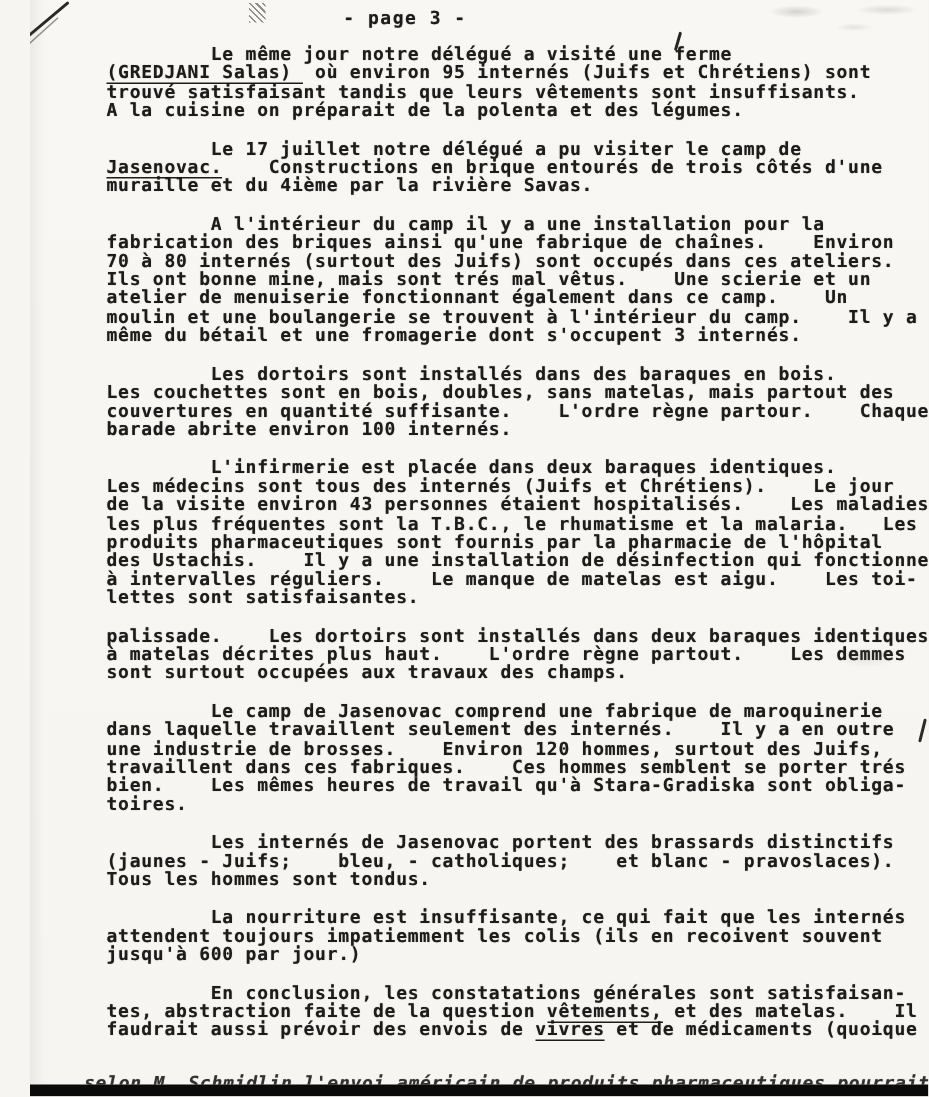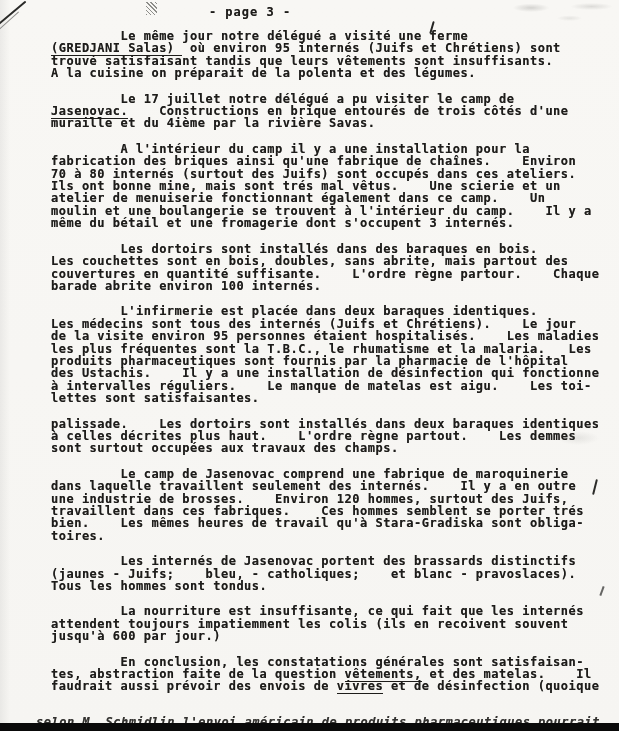--- a/index.html
+++ b/index.html
@@ -5,20 +5,21 @@
   html,body{margin:0;padding:0;}
   body{
     width:619px;height:731px;overflow:hidden;position:relative;
     background:#f6f5f2;
     font-family:"DejaVu Sans Mono","Liberation Mono",monospace;
   }
   .page{position:absolute;inset:0;overflow:hidden;
     background:
       linear-gradient(90deg, rgba(120,120,120,0.10), rgba(0,0,0,0) 10px),
       linear-gradient(0deg, #f6f5f2, #f8f7f4);
+    margin-left: 20px;
   }
   .tline{
     white-space:pre;
     font-size:12px;line-height:12.4px;
     font-weight:700;color:#1d1c1a;
     letter-spacing:0.5px;
     text-shadow:0 0 0.6px rgba(25,24,22,0.55);
   }
   .para{margin:0 0 13px 0;}
   .content{position:absolute;left:51px;top:30px;width:575px;}
@@ -76,37 +77,37 @@
         <div class="tline"><span>         A l'intérieur du camp il y a une installation pour la</span></div>
         <div class="tline"><span>fabrication des briques ainsi qu'une fabrique de chaînes.    Environ</span></div>
         <div class="tline"><span>70 à 80 internés (surtout des Juifs) sont occupés dans ces ateliers.</span></div>
         <div class="tline"><span>Ils ont bonne mine, mais sont trés mal vêtus.    Une scierie et un</span></div>
         <div class="tline"><span>atelier de menuiserie fonctionnant également dans ce camp.    Un</span></div>
         <div class="tline"><span>moulin et une boulangerie se trouvent à l'intérieur du camp.    Il y a</span></div>
         <div class="tline"><span>même du bétail et une fromagerie dont s'occupent 3 internés.</span></div>
       </div>
       <div class="para">
         <div class="tline"><span>         Les dortoirs sont installés dans des baraques en bois.</span></div>
-        <div class="tline"><span>Les couchettes sont en bois, doubles, sans abrite, mais partout des</span></div>
+        <div class="tline"><span>Les couchettes sont en bois, doubles, sans matelas, mais partout des</span></div>
         <div class="tline"><span>couvertures en quantité suffisante.    L'ordre règne partour.    Chaque</span></div>
         <div class="tline"><span>barade abrite environ 100 internés.</span></div>
       </div>
       <div class="para">
         <div class="tline"><span>         L'infirmerie est placée dans deux baraques identiques.</span></div>
         <div class="tline"><span>Les médecins sont tous des internés (Juifs et Chrétiens).    Le jour</span></div>
-        <div class="tline"><span>de la visite environ 95 personnes étaient hospitalisés.    Les maladies</span></div>
+        <div class="tline"><span>de la visite environ 43 personnes étaient hospitalisés.    Les maladies</span></div>
         <div class="tline"><span>les plus fréquentes sont la T.B.C., le rhumatisme et la malaria.   Les</span></div>
         <div class="tline"><span>produits pharmaceutiques sont fournis par la pharmacie de l'hôpital</span></div>
         <div class="tline"><span>des Ustachis.    Il y a une installation de désinfection qui fonctionne</span></div>
         <div class="tline"><span>à intervalles réguliers.    Le manque de matelas est aigu.    Les toi-</span></div>
         <div class="tline"><span>lettes sont satisfaisantes.</span></div>
       </div>
       <div class="para">
         <div class="tline"><span>palissade.    Les dortoirs sont installés dans deux baraques identiques</span></div>
-        <div class="tline"><span>à celles décrites plus haut.    L'ordre règne partout.    Les demmes</span></div>
+        <div class="tline"><span>à matelas décrites plus haut.    L'ordre règne partout.    Les demmes</span></div>
         <div class="tline"><span>sont surtout occupées aux travaux des champs.</span></div>
       </div>
       <div class="para">
         <div class="tline"><span>         Le camp de Jasenovac comprend une fabrique de maroquinerie</span></div>
         <div class="tline"><span>dans laquelle travaillent seulement des internés.    Il y a en outre</span></div>
         <div class="tline"><span>une industrie de brosses.    Environ 120 hommes, surtout des Juifs,</span></div>
         <div class="tline"><span>travaillent dans ces fabriques.    Ces hommes semblent se porter trés</span></div>
         <div class="tline"><span>bien.    Les mêmes heures de travail qu'à Stara-Gradiska sont obliga-</span></div>
         <div class="tline"><span>toires.</span></div>
       </div>
@@ -116,21 +117,21 @@
         <div class="tline"><span>Tous les hommes sont tondus.</span></div>
       </div>
       <div class="para">
         <div class="tline"><span>         La nourriture est insuffisante, ce qui fait que les internés</span></div>
         <div class="tline"><span>attendent toujours impatiemment les colis (ils en recoivent souvent</span></div>
         <div class="tline"><span>jusqu'à 600 par jour.)</span></div>
       </div>
       <div class="para">
         <div class="tline"><span>         En conclusion, les constatations générales sont satisfaisan-</span></div>
         <div class="tline"><span>tes, abstraction faite de la question </span><span class="ul">vêtements,</span><span> et des matelas.    Il</span></div>
-        <div class="tline"><span>faudrait aussi prévoir des envois de </span><span class="ul">vivres</span><span> et de désinfection (quoique</span></div>
+        <div class="tline"><span>faudrait aussi prévoir des envois de </span><span class="ul">vivres</span><span> et de médicaments (quoique</span></div>
       </div>
     </div>
 
   <div class="partial-line">
     <div class="tline">selon M. Schmidlin l'envoi américain de produits pharmaceutiques pourrait</div>
   </div>
 
   <div class="bottom-bar"></div>
 
   <div class="corner-stroke"></div>

